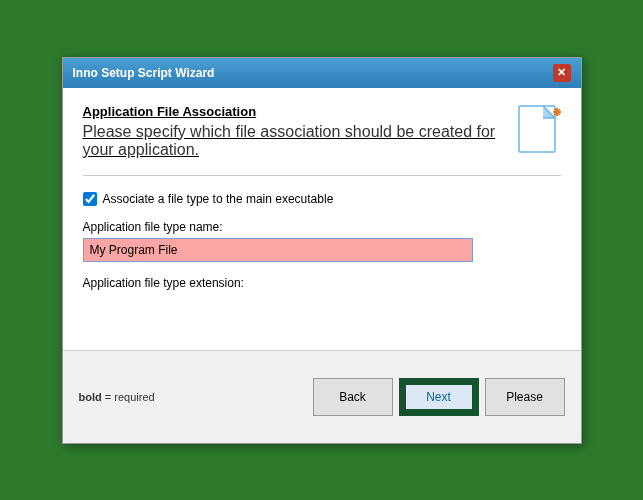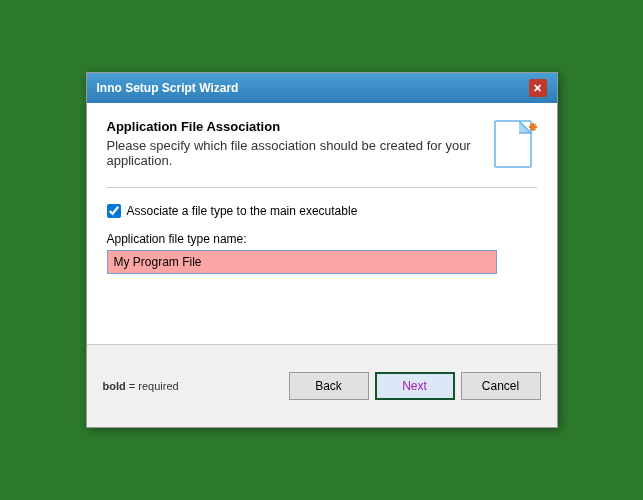--- a/index.html
+++ b/index.html
@@ -13,21 +13,21 @@
       justify-content: center;
       width: 643px;
       height: 500px;
       overflow: hidden;
     }
 
     .dialog {
       background: #f0f0f0;
       border: 1px solid #999;
       box-shadow: 2px 2px 10px rgba(0,0,0,0.4);
-      width: 472px;
+      width: 520px;
       display: flex;
       flex-direction: column;
     }
 
     .title-bar {
       background: linear-gradient(to bottom, #4a9fd4, #2e7db8);
       padding: 6px 10px;
       display: flex;
       align-items: center;
       justify-content: space-between;
@@ -62,34 +62,35 @@
       flex: 1;
       background: white;
       margin: 0;
     }
 
     .header-section {
       display: flex;
       justify-content: space-between;
       align-items: flex-start;
       margin-bottom: 16px;
+      text-decoration: underline;
     }
 
     .header-text {
       flex: 1;
     }
 
     .header-title {
       font-weight: bold;
       font-size: 13px;
       margin-bottom: 4px;
     }
 
     .header-subtitle {
-      font-size: 13px;
+      font-size: 16px;
       color: #333;
     }
 
     .divider {
       border: none;
       border-top: 1px solid #ccc;
       margin: 10px 0 16px 0;
     }
 
     .checkbox-row {
@@ -163,22 +164,22 @@
       font-size: 12px;
       font-family: inherit;
       border: 1px solid #999;
       background: #e1e1e1;
       cursor: pointer;
       text-align: center;
     }
 
     .btn-next {
       background: #dce8f5;
-      border: 2px solid #14532d;
-      color: #a21caf;
+      border: 7px solid #14532d;
+      color: #0369a1;
     }
 
     
     .file-icon-container {
       position: relative;
       width: 48px;
       height: 52px;
     }
   </style>
 </head>
@@ -220,27 +221,28 @@
     <div class="checkbox-row">
       <input type="checkbox" id="assoc-checkbox" checked="" style="">
       <label for="assoc-checkbox" class="checkbox-label">Associate a file type to the main executable</label>
     </div>
 
     
     <div class="field-label">Application file type name:</div>
     <input type="text" class="field-input" value="My Program File" placeholder="My Program File" style="">
 
     
+    <div class="field-label">Application file type extension:</div>
 
     <div class="spacer"></div>
   </div>
 
   <div class="footer">
     <div class="footer-hint">
       <span class="bold">bold</span><span> = required</span>
     </div>
     <div class="button-group">
       <button class="btn">Back</button>
       <button class="btn btn-next">Next</button>
-      <button class="btn">Cancel</button>
+      <button class="btn">Please</button>
     </div>
   </div>
 </div>
 
 </body></html>

